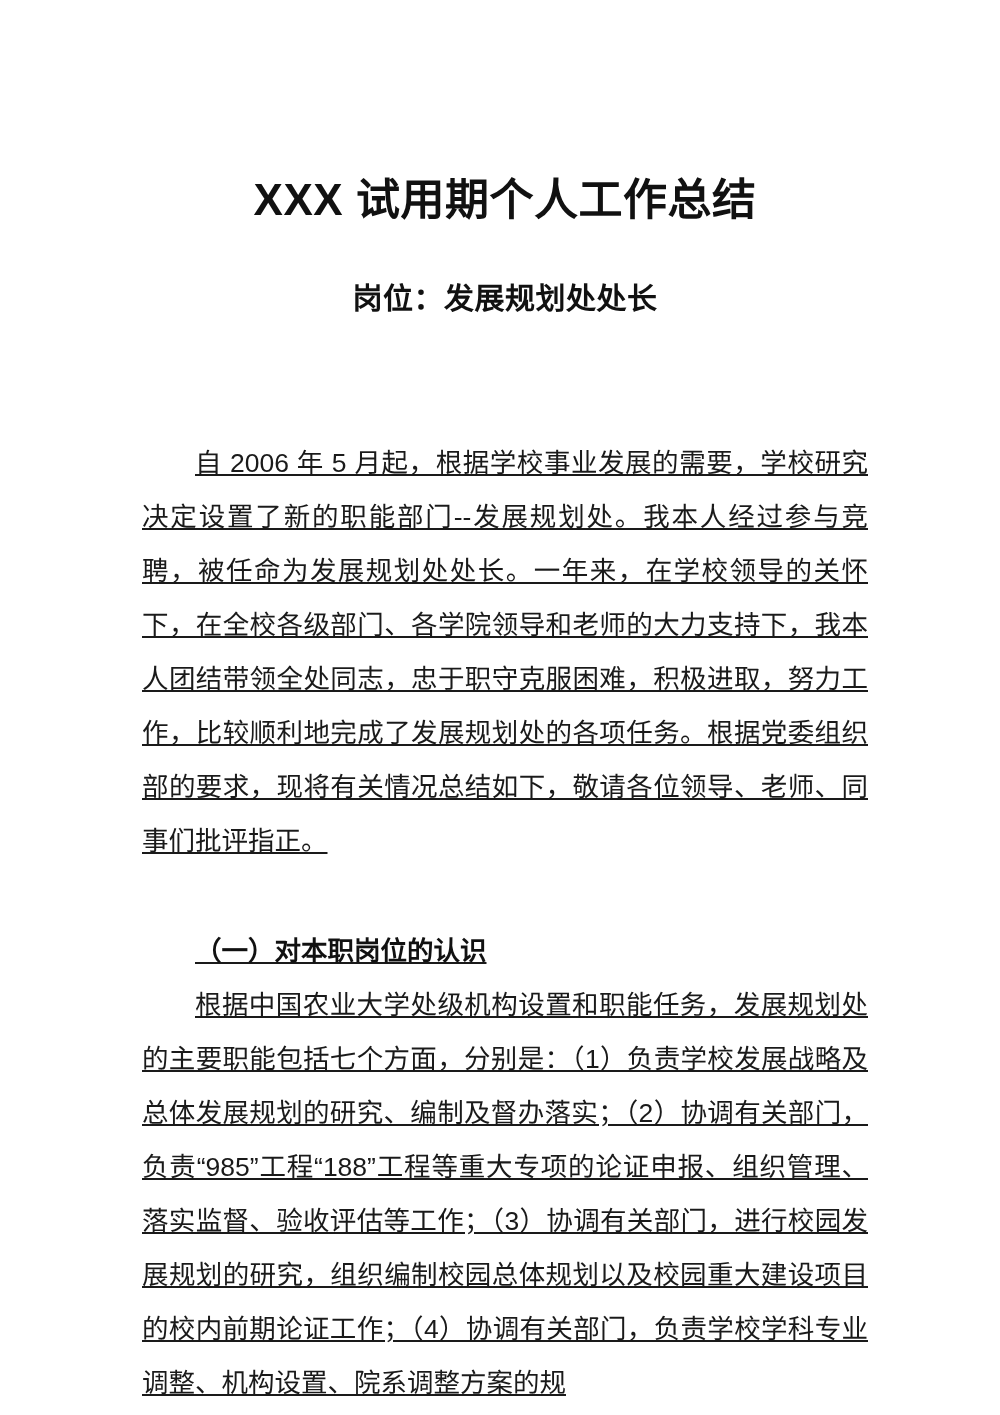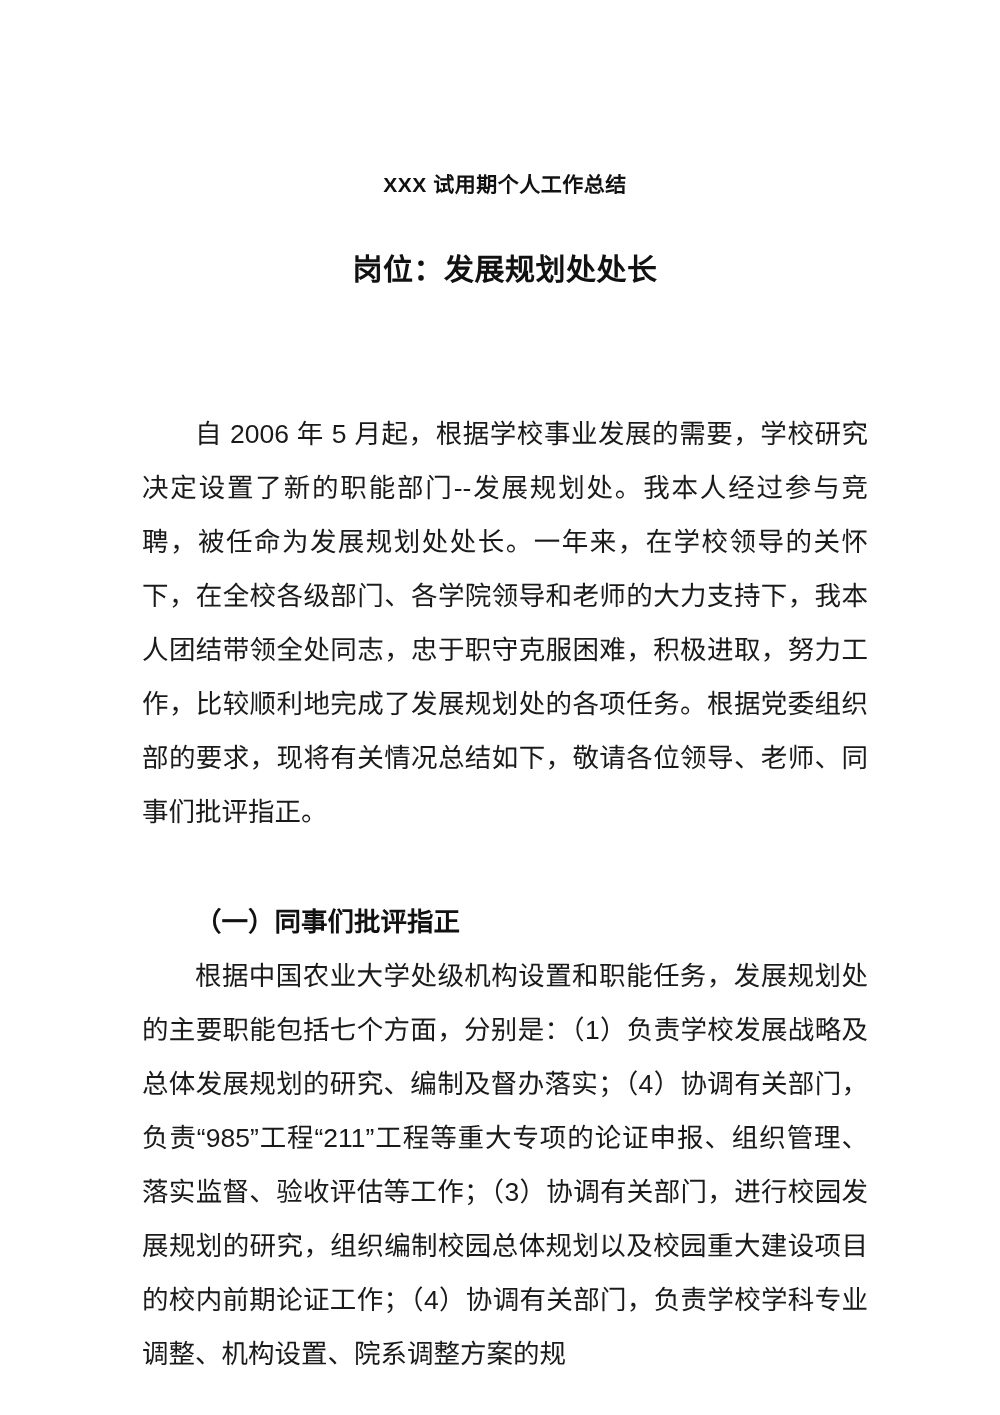--- a/index.html
+++ b/index.html
@@ -24,41 +24,42 @@
   }
   .content {
     position: absolute;
     left: 142px;
     top: 0;
     width: 726px;
   }
   .doc-title {
     margin: 0;
     padding: 0;
-    font-size: 21px;
+    font-size: 44px;
     font-weight: bold;
     line-height: 1.25;
     text-align: center;
     letter-spacing: 0.5px;
     padding-top: 172px;
     color: #111111;
   }
   .doc-subtitle {
     margin: 0;
     padding: 0;
     padding-top: 52px;
     font-size: 30px;
     font-weight: bold;
     line-height: 1.3;
     text-align: center;
     letter-spacing: 0.5px;
     color: #111111;
   }
   .body-block {
     margin-top: 118px;
+    text-decoration: underline;
   }
   p.para {
     margin: 0;
     padding: 0;
     font-size: 26.5px;
     line-height: 54px;
     text-align: justify;
     text-justify: inter-ideograph;
     text-align-last: left;
     color: #1a1a1a;
@@ -92,19 +93,19 @@
     <h1 class="doc-title">XXX 试用期个人工作总结</h1>
 
     <h2 class="doc-subtitle">岗位：发展规划处处长</h2>
 
     <div class="body-block">
 
       <p class="para indent">自 2006 年 5 月起，根据学校事业发展的需要，学校研究决定设置了新的职能部门--发展规划处。我本人经过参与竞聘，被任命为发展规划处处长。一年来，在学校领导的关怀下，在全校各级部门、各学院领导和老师的大力支持下，我本人团结带领全处同志，忠于职守克服困难，积极进取，努力工作，比较顺利地完成了发展规划处的各项任务。根据党委组织部的要求，现将有关情况总结如下，敬请各位领导、老师、同事们批评指正。</p>
 
       <div class="gap-before-heading"></div>
 
-      <h2 class="section-heading">（一）同事们批评指正</h2>
+      <h2 class="section-heading">（一）对本职岗位的认识</h2>
 
-      <p class="para indent after-heading">根据中国农业大学处级机构设置和职能任务，发展规划处的主要职能包括七个方面，分别是：（1）负责学校发展战略及总体发展规划的研究、编制及督办落实；（4）协调有关部门，负责“985”工程“211”工程等重大专项的论证申报、组织管理、落实监督、验收评估等工作；（3）协调有关部门，进行校园发展规划的研究，组织编制校园总体规划以及校园重大建设项目的校内前期论证工作；（4）协调有关部门，负责学校学科专业调整、机构设置、院系调整方案的规</p>
+      <p class="para indent after-heading">根据中国农业大学处级机构设置和职能任务，发展规划处的主要职能包括七个方面，分别是：（1）负责学校发展战略及总体发展规划的研究、编制及督办落实；（2）协调有关部门，负责“985”工程“188”工程等重大专项的论证申报、组织管理、落实监督、验收评估等工作；（3）协调有关部门，进行校园发展规划的研究，组织编制校园总体规划以及校园重大建设项目的校内前期论证工作；（4）协调有关部门，负责学校学科专业调整、机构设置、院系调整方案的规</p>
 
     </div>
   </div>
 </div>
 
 </body></html>

